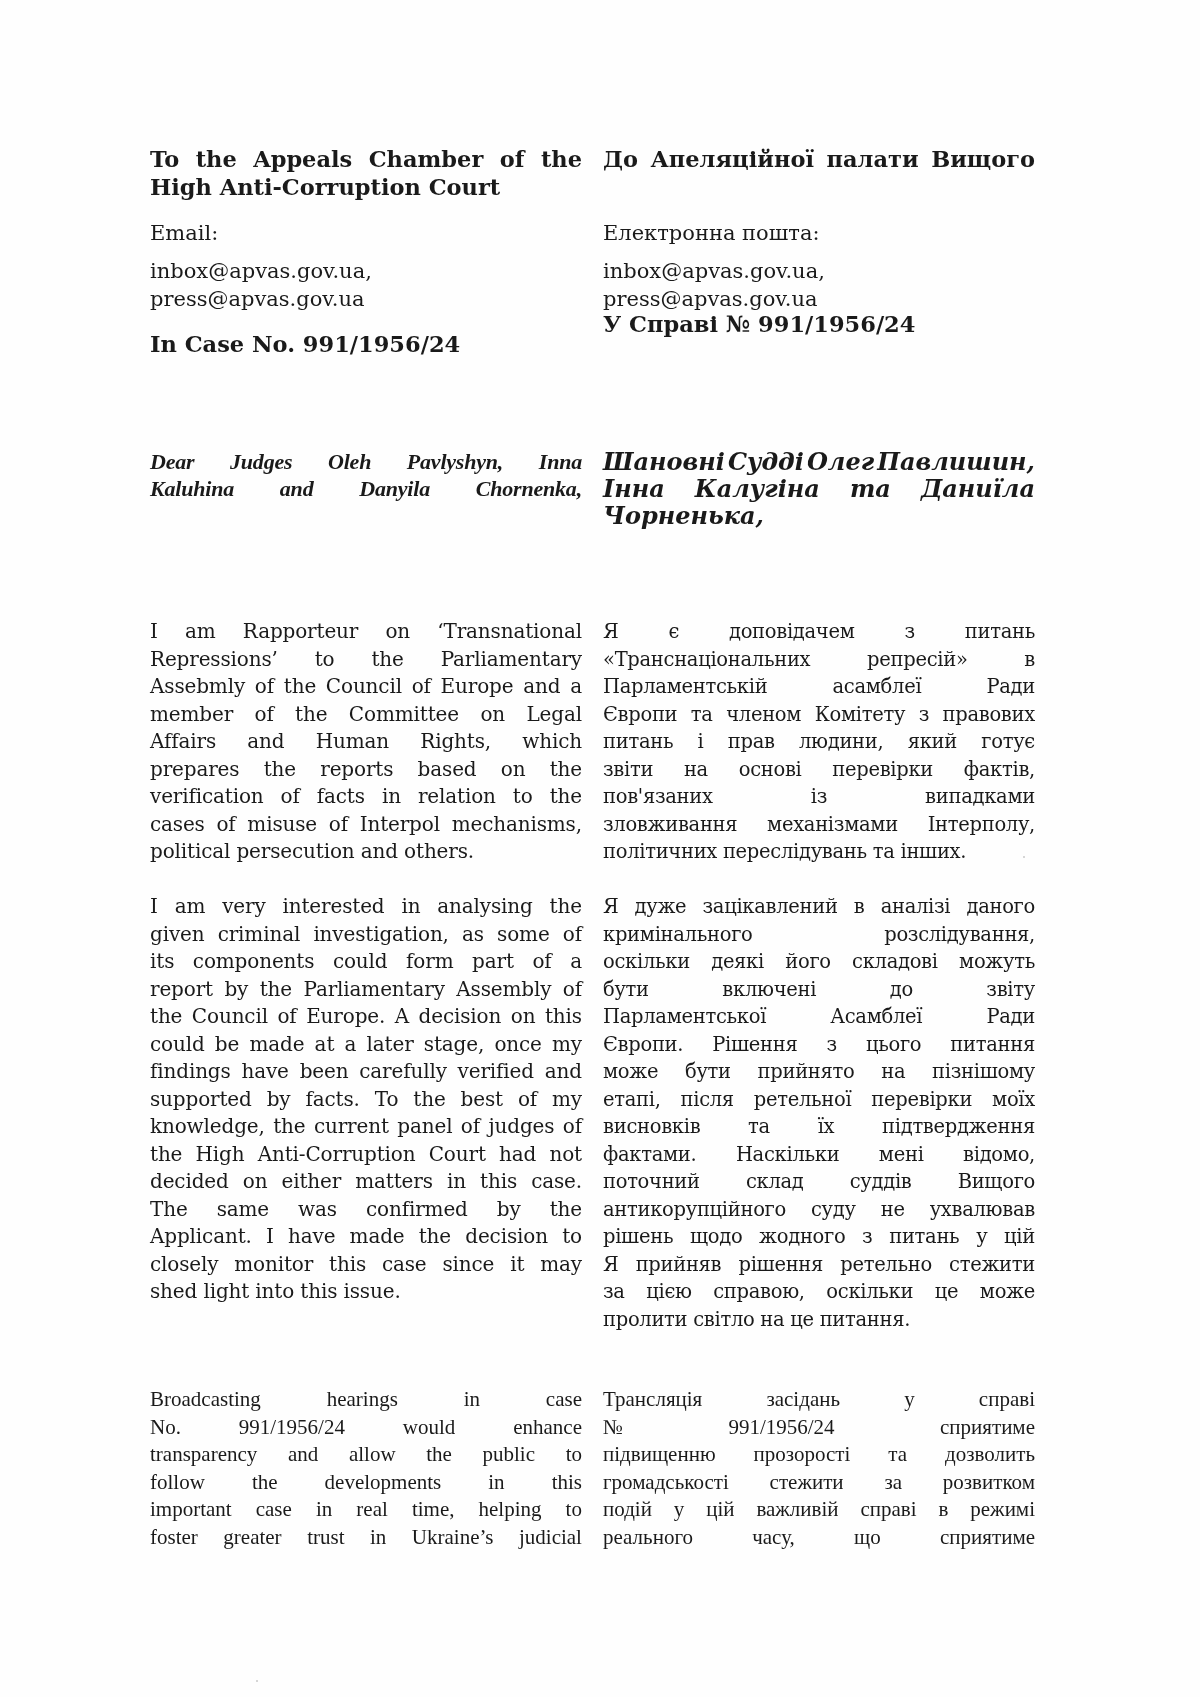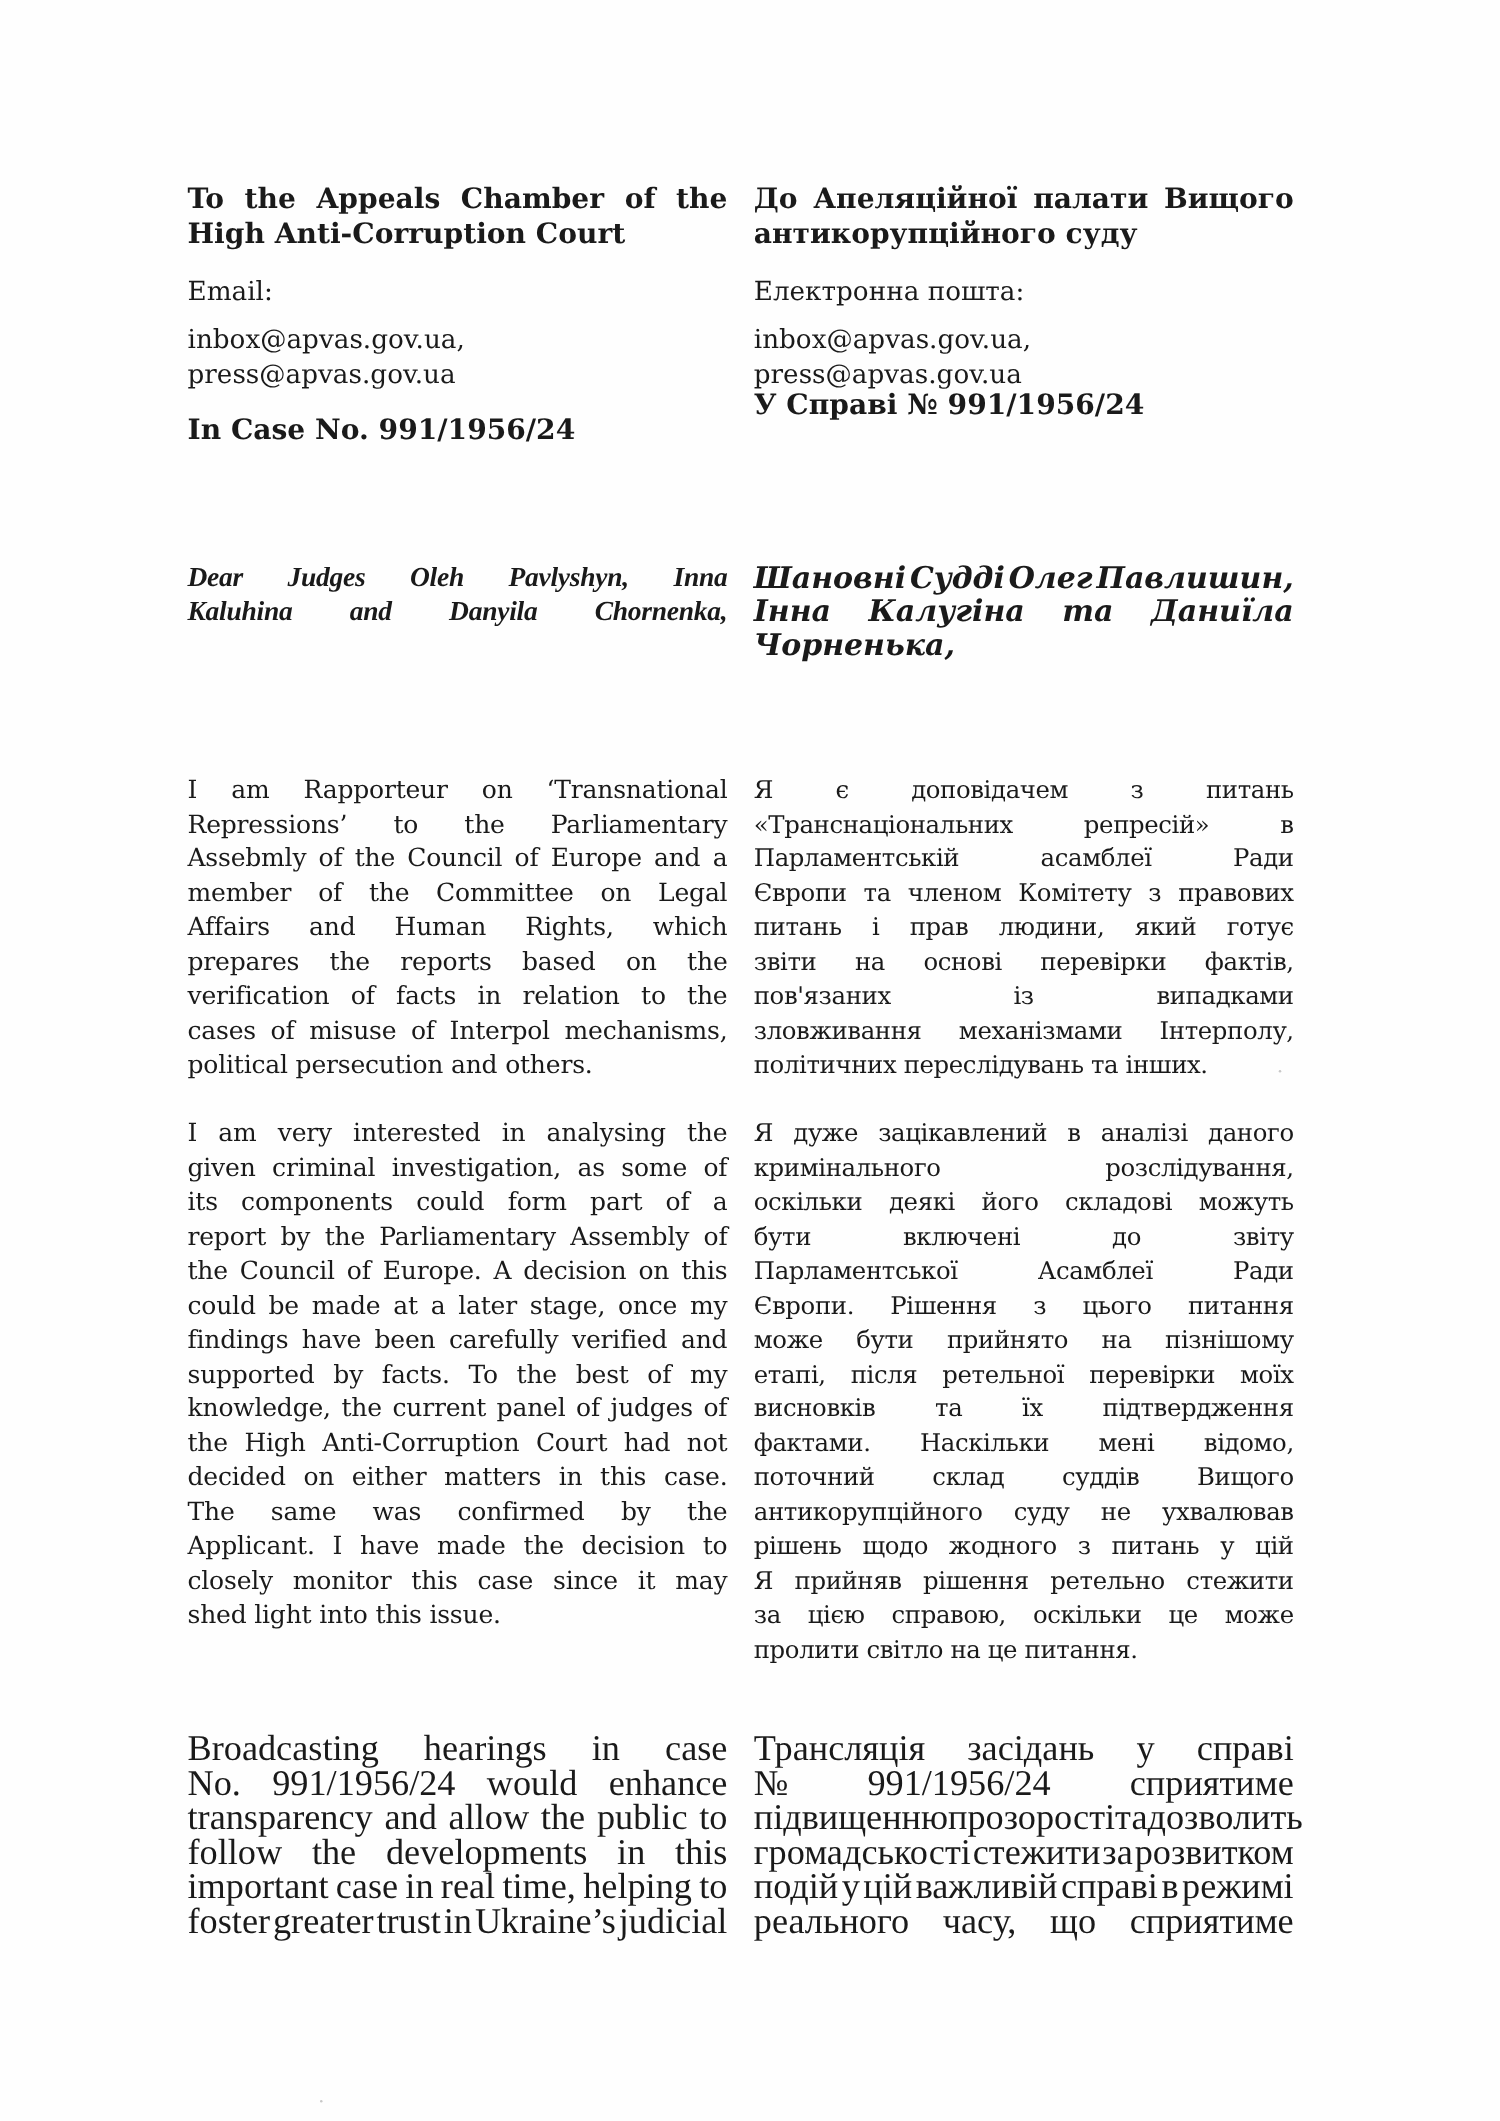--- a/index.html
+++ b/index.html
@@ -65,21 +65,21 @@
   .para .ln {
     display: block;
     text-align: justify;
     text-align-last: justify;
     white-space: nowrap;
     overflow: visible;
   }
   .para .ln.last { text-align-last: left; }
   .para.en { font-family: "DejaVu Serif", serif; font-size: 20px; letter-spacing: -0.15px; }
   .para.ua { font-family: "DejaVu Serif", serif; font-size: 19.5px; letter-spacing: -0.3px; }
-  .para.narrow { font-family: "Liberation Serif", serif; font-size: 29px; letter-spacing: 0; }
+  .para.narrow { font-family: "Liberation Serif", serif; font-size: 21px; letter-spacing: 0; }
   
   .jl {
     display: flex !important;
     justify-content: space-between;
     white-space: nowrap;
   }
   .scan-dot {
     position: absolute;
     width: 2px; height: 2px;
     background: #c8c8c8;
@@ -102,21 +102,20 @@
       </span>
     <span class="ln last">High Anti-Corruption Court</span>
   </div>
   <div class="block col-right heading" style="top:145px;">
     <span class="jl">
         <span>До</span>
         <span>Апеляційної</span>
         <span>палати</span>
         <span>Вищого</span>
       </span>
-    <span class="ln last">антикорупційного суду</span>
   </div>
 
   <div class="block col-left plain" style="top:219px;">
     <span class="ln">Email:</span>
     <span class="ln" style="margin-top:10px;">inbox@apvas.gov.ua,</span>
     <span class="ln">press@apvas.gov.ua</span>
   </div>
   <div class="block col-right plain" style="top:219px;">
     <span class="ln">Електронна пошта:</span>
     <span class="ln" style="margin-top:10px;">inbox@apvas.gov.ua,</span>

